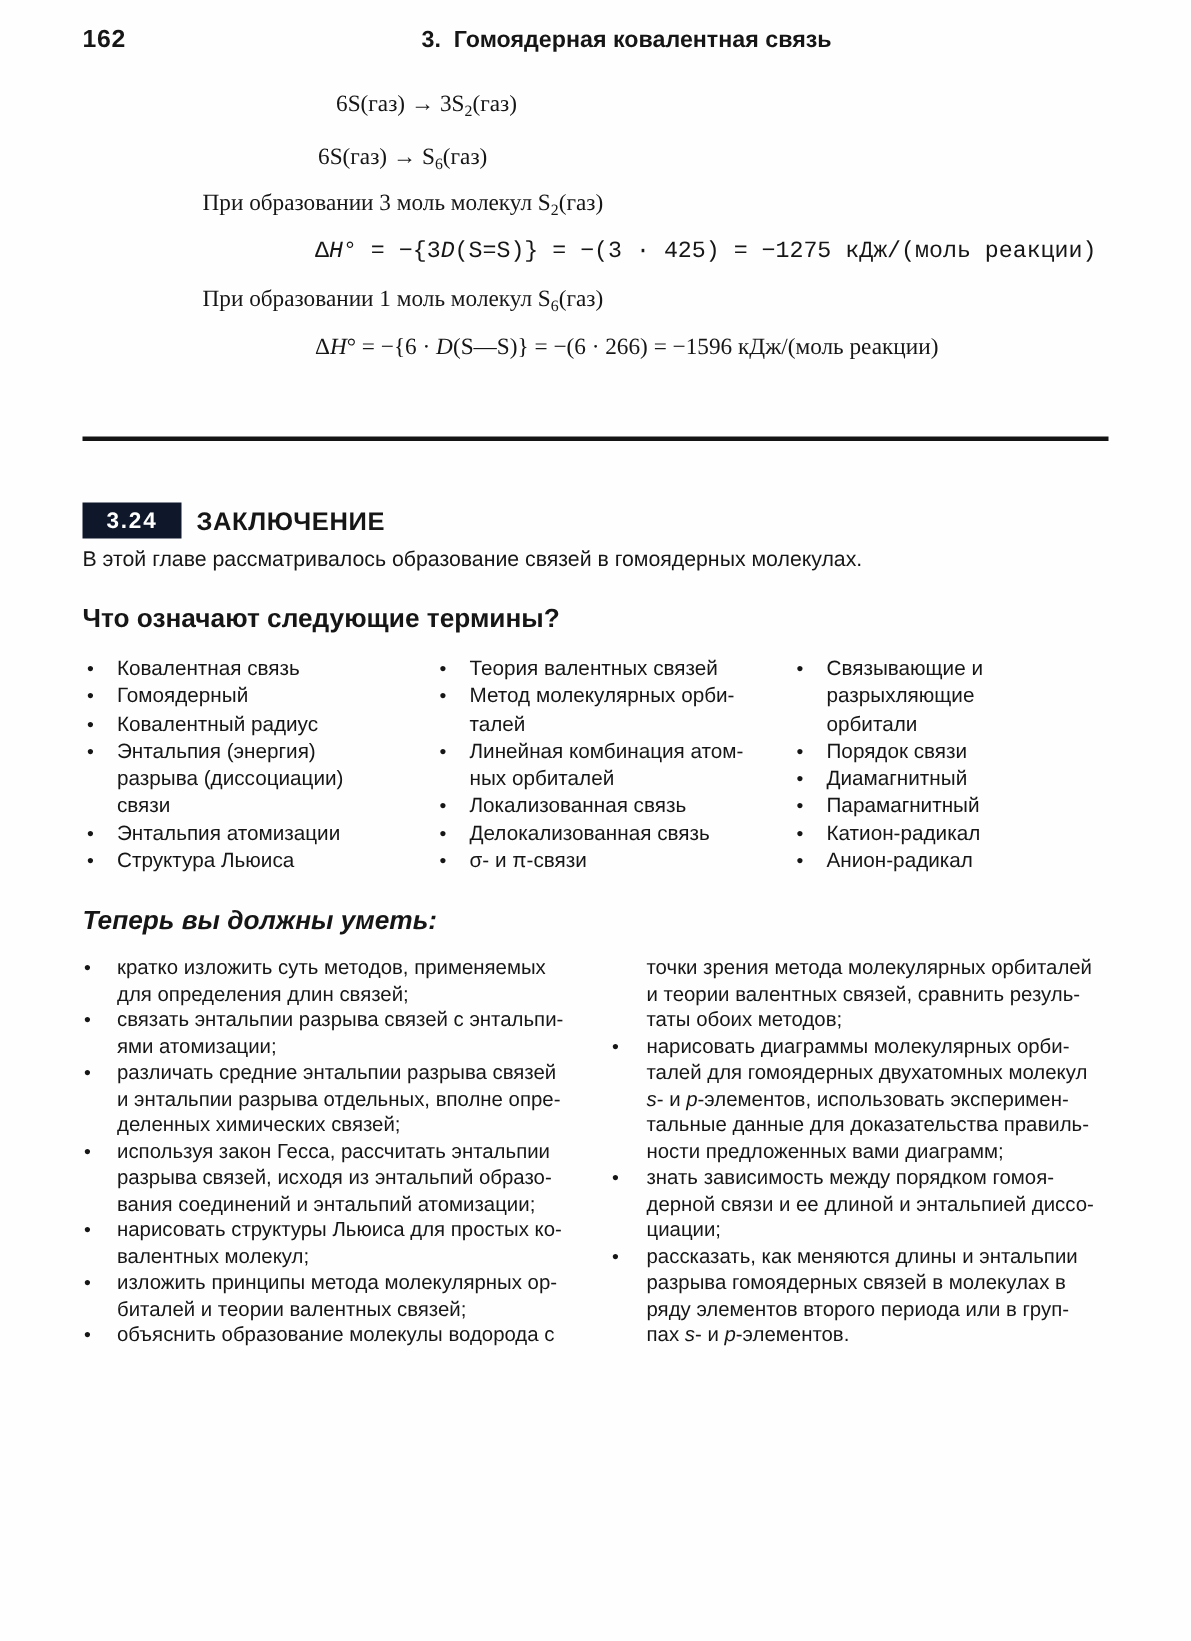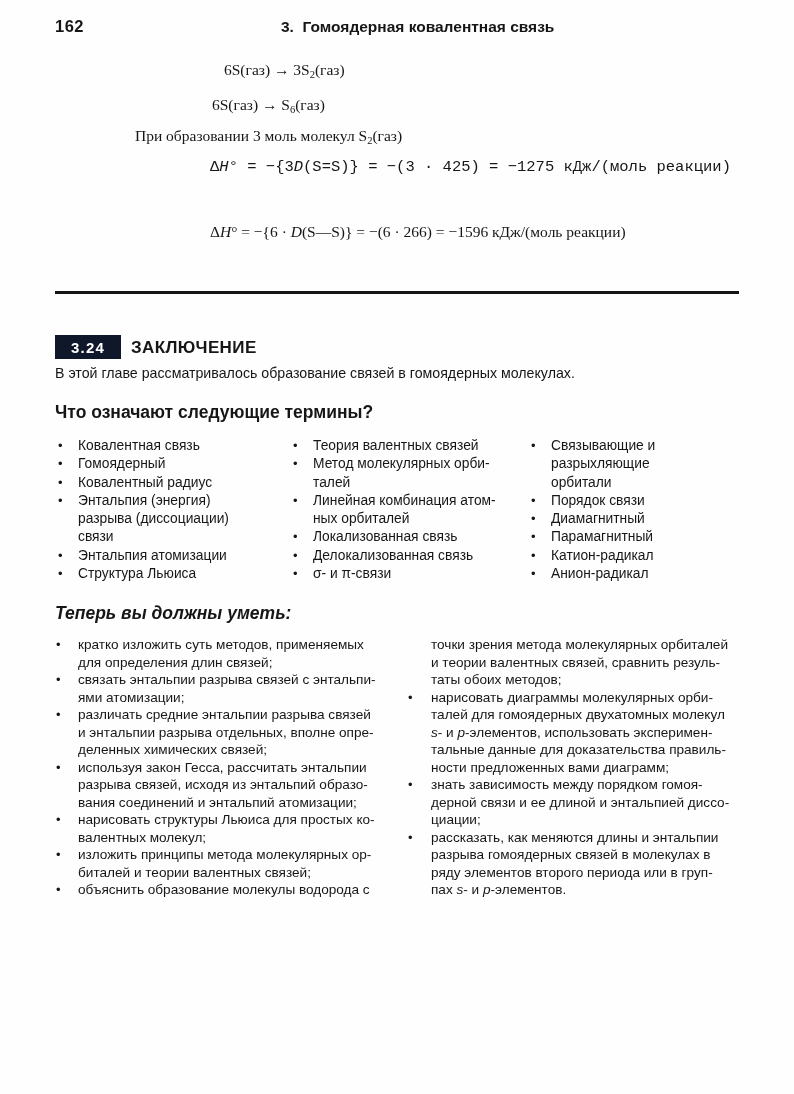--- a/index.html
+++ b/index.html
@@ -37,20 +37,21 @@
 
 <div class="page">
 
   <div class="abs pagenum" style="left:55px;top:17px;">162</div>
   <div class="abs chapter" style="left:281px;top:18px;">3.  Гомоядерная ковалентная связь</div>
 
   <div class="abs serif eq" style="left:212px;top:61px;margin-left:12px;">6S(газ) → 3S<sub>2</sub>(газ)</div>
   <div class="abs serif eq" style="left:212px;top:96px;font-family:Liberation Serif, serif;">6S(газ) → S<sub>6</sub>(газ)</div>
   <div class="abs serif par" style="left:135px;top:127px;text-align:right;">При образовании 3 моль молекул S<sub>2</sub>(газ)</div>
   <div class="abs serif eq" style="left:210px;top:158px;font-family:Liberation Mono, monospace;">Δ<i>H</i>° = −{3<i>D</i>(S=S)} = −(3 · 425) = −1275 кДж/(моль реакции)</div>
+  <div class="abs serif par" style="left:135px;top:191px;">При образовании 1 моль молекул S<sub>6</sub>(газ)</div>
   <div class="abs serif eq" style="left:210px;top:223px;">Δ<i>H</i>° = −{6 · <i>D</i>(S—S)} = −(6 · 266) = −1596 кДж/(моль реакции)</div>
 
   <div class="abs rule" style="left:55px;top:291px;"></div>
 
   <div class="abs badge" style="left:55px;top:335px;">3.24</div>
   <div class="abs sec-title" style="left:131px;top:338px;">ЗАКЛЮЧЕНИЕ</div>
   <div class="abs h-q" style="left:55px;top:402px;">Что означают следующие термины?</div>
 
   <div class="abs intro" style="left:55px;top:365px;width:690px;">В этой главе рассматривалось образование связей в гомоядерных молекулах.</div>
 

